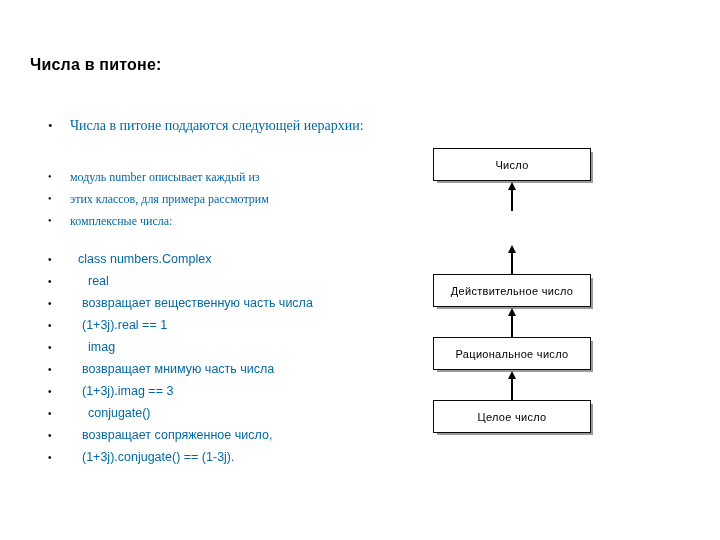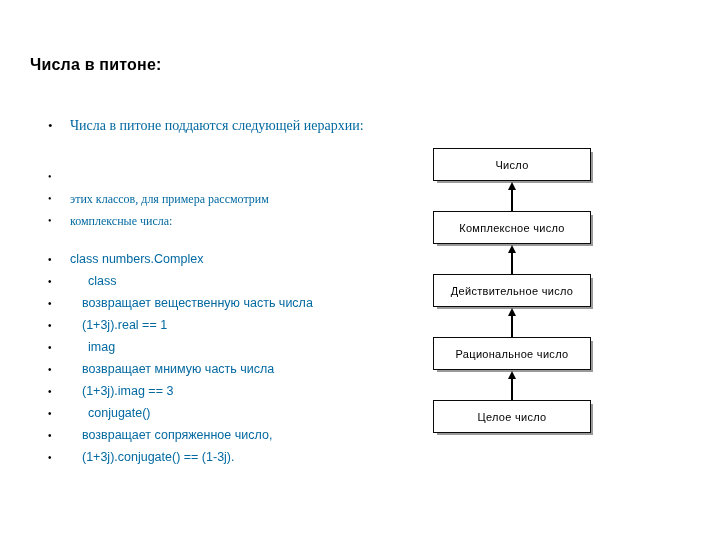--- a/index.html
+++ b/index.html
@@ -72,21 +72,21 @@
 
   
   .grp-code {
     left: 48px;
     font-family: "Liberation Sans", sans-serif;
     font-size: 12.5px;
     line-height: 15px;
   }
   .grp-code .bullet { font-size: 10px; line-height: 15px; }
   .grp-code .btext  { margin-left: 22px; }
-  .grp-code.ind-0 .btext { margin-left: 22px; }
+  .grp-code.ind-0 .btext { margin-left: 30px; }
   .grp-code.ind-1 .btext { margin-left: 40px; }
   .grp-code.ind-2 .btext { margin-left: 34px; }
 
   
   #diagram {
     position: absolute;
     left: 430px;
     top: 144px;
     width: 176px;
     height: 300px;
@@ -139,37 +139,38 @@
 
   <div id="slide-title">Числа в питоне:</div>
 
   <div class="bullet-line grp-intro" style="top:118px;">
     <span class="bullet">•</span>
     <span class="btext">Числа в питоне поддаются следующей иерархии:</span>
   </div>
 
   <div class="bullet-line grp-desc" style="top:170px;">
     <span class="bullet">•</span>
+    <span class="btext">модуль number описывает каждый из</span>
   </div>
   <div class="bullet-line grp-desc" style="top:192px;">
     <span class="bullet">•</span>
     <span class="btext">этих классов, для примера рассмотрим</span>
   </div>
   <div class="bullet-line grp-desc" style="top:214px;">
     <span class="bullet">•</span>
     <span class="btext">комплексные числа:</span>
   </div>
 
   <div class="bullet-line grp-code ind-0" style="top:252px;">
     <span class="bullet">•</span>
     <span class="btext">class numbers.Complex</span>
   </div>
   <div class="bullet-line grp-code ind-1" style="top:274px;">
     <span class="bullet">•</span>
-    <span class="btext">class</span>
+    <span class="btext">real</span>
   </div>
   <div class="bullet-line grp-code ind-2" style="top:296px;">
     <span class="bullet">•</span>
     <span class="btext">возвращает вещественную часть числа</span>
   </div>
   <div class="bullet-line grp-code ind-2" style="top:318px;">
     <span class="bullet">•</span>
     <span class="btext">(1+3j).real == 1</span>
   </div>
   <div class="bullet-line grp-code ind-1" style="top:340px;">
@@ -198,23 +199,20 @@
   </div>
 
   <div id="diagram">
 
     <div class="node-box" style="top:4px;">
       <span class="node-label">Число</span>
     </div>
 
     <div class="arrow-up" style="top:45px; height:22px;"></div>
 
-    <div class="node-box" style="top:67px;">
-      <span class="node-label">Комплексное число</span>
-    </div>
 
     <div class="arrow-up" style="top:108px; height:22px;"></div>
 
     <div class="node-box" style="top:130px;">
       <span class="node-label">Действительное число</span>
     </div>
 
     <div class="arrow-up" style="top:171px; height:22px;"></div>
 
     <div class="node-box" style="top:193px;">

